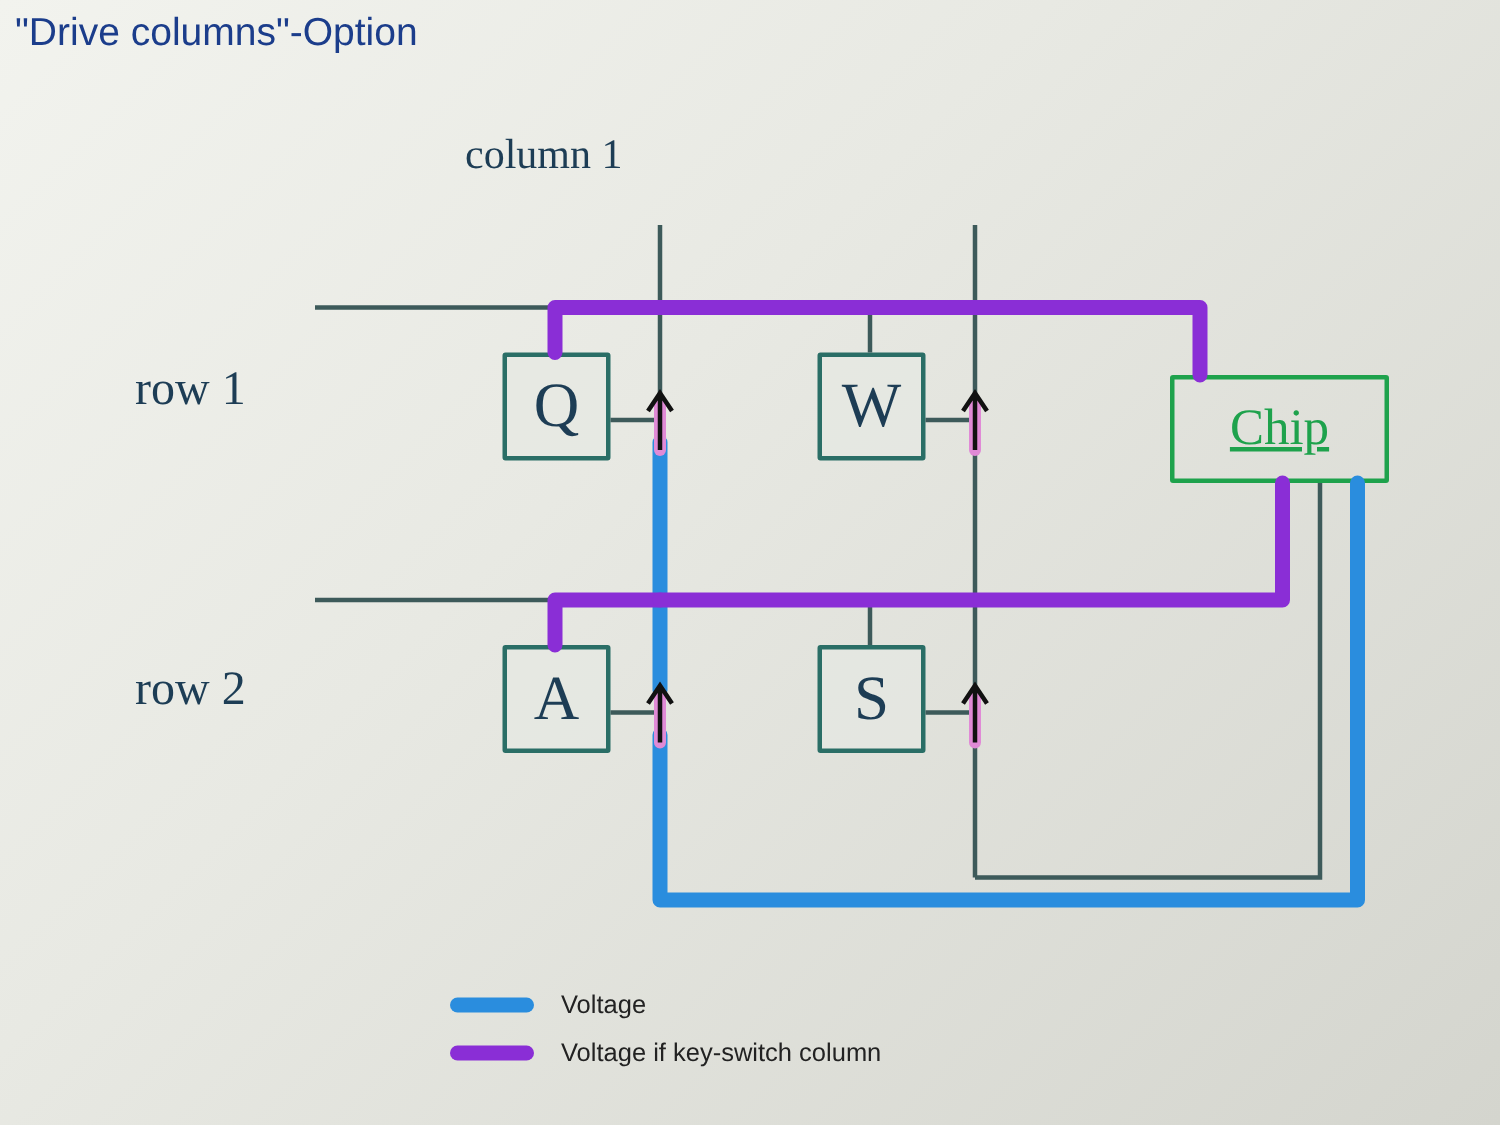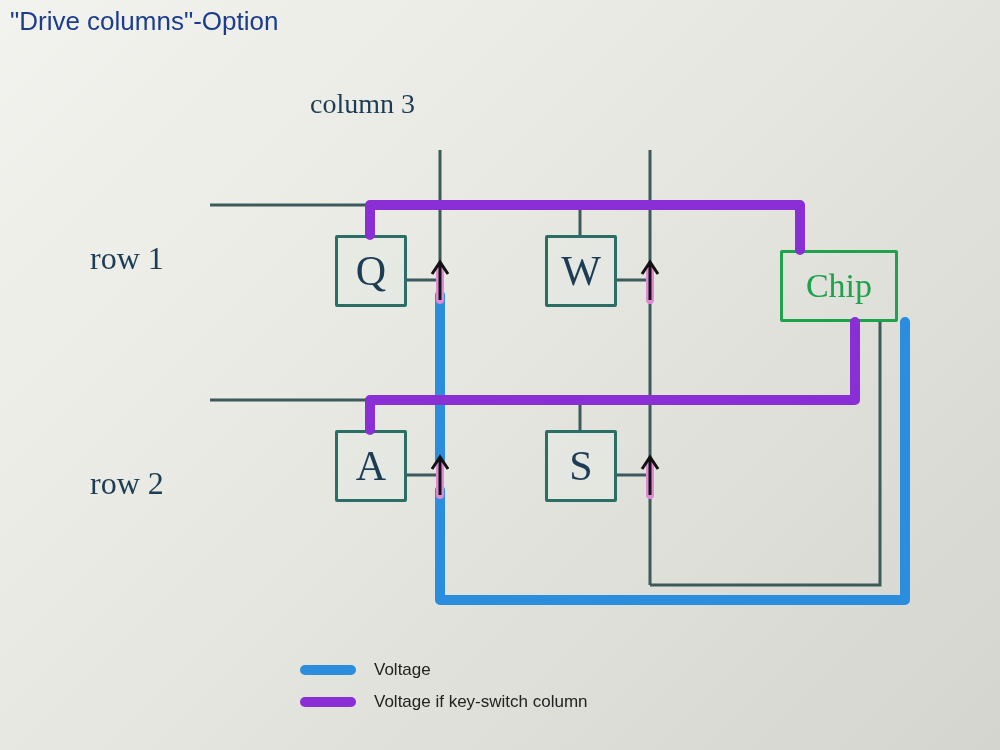--- a/index.html
+++ b/index.html
@@ -45,31 +45,32 @@
     display: flex;
     align-items: center;
     justify-content: center;
     font-family: "Comic Sans MS", "Segoe Script", cursive;
     font-size: 42px;
     color: #1d3d55;
     border-radius: 2px;
   }
   .chip {
     position: absolute;
-    width: 118px;
+    width: 146px;
     height: 72px;
     border: 3px solid #1ea24c;
     box-sizing: border-box;
     display: flex;
     align-items: center;
     justify-content: center;
     font-family: "Comic Sans MS", "Segoe Script", cursive;
     font-size: 34px;
     color: #1ea24c;
     border-radius: 2px;
+    text-decoration: underline;
   }
   
   svg.overlay {
     position: absolute;
     left: 0; top: 0;
     width: 1000px;
     height: 750px;
     pointer-events: none;
   }
   .wire-base {
@@ -125,23 +126,23 @@
   .swatch-blue { background: #2a8dde; }
   .swatch-purple { background: #8a2ed6; }
 </style>
 </head>
 <body>
 
 <div class="stage">
 
   <div class="title">"Drive columns"-Option</div>
 
-  <div class="hw" style="left:310px; top:88px;">column 3</div>
+  <div class="hw" style="left:310px; top:88px;">column 1</div>
   <div class="hw small" style="left:90px;  top:240px;">row 1</div>
-  <div class="hw small" style="left:90px;  top:465px;">row 2</div>
+  <div class="hw small" style="left:90px;  top:440px;">row 2</div>
 
   <div class="key" style="left:335px; top:235px;">Q</div>
   <div class="key" style="left:545px; top:235px;">W</div>
   <div class="key" style="left:335px; top:430px;">A</div>
   <div class="key" style="left:545px; top:430px;">S</div>
 
   <div class="chip" style="left:780px; top:250px;">Chip</div>
 
   <svg class="overlay" viewBox="0 0 1000 750">
 

